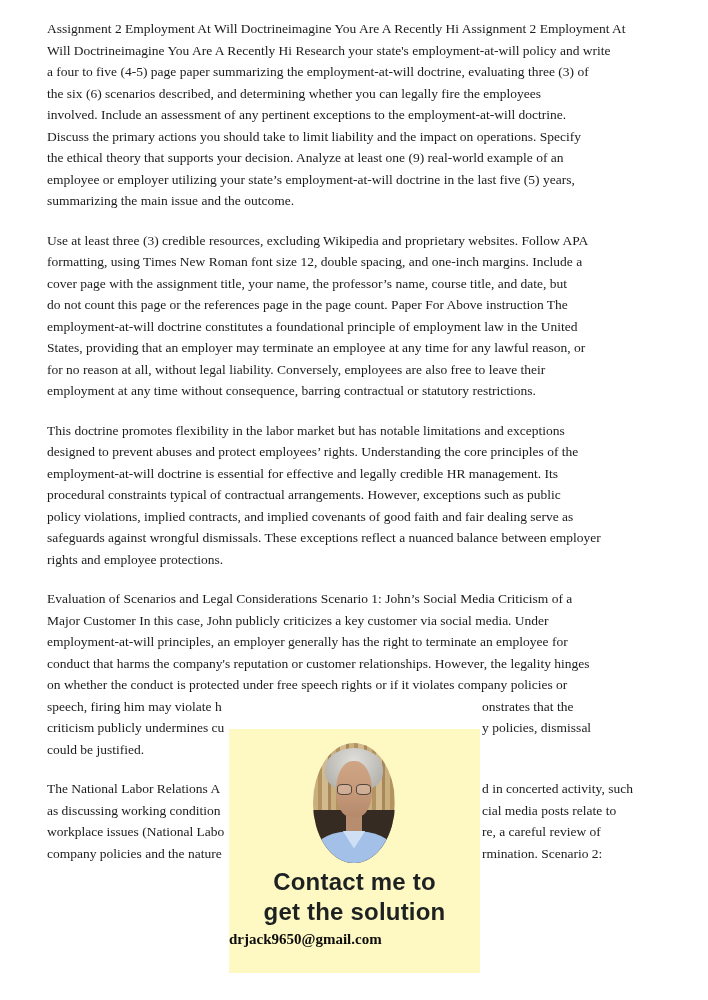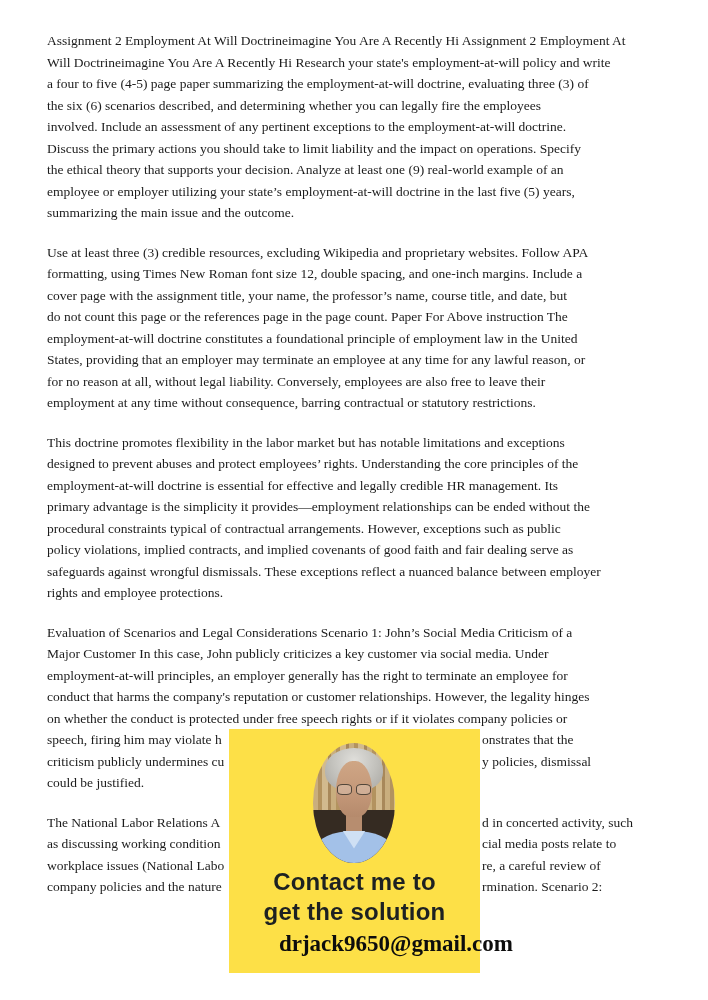--- a/index.html
+++ b/index.html
@@ -1,34 +1,34 @@
 <!DOCTYPE html>
 <html><head>
 <meta charset="utf-8">
 <style>
   html,body{margin:0;padding:0;}
   body{background:#e9e9e9;font-family:"Liberation Serif",serif;}
   #page{position:relative;width:708px;height:1000px;background:#ffffff;overflow:hidden;margin:0 auto;}
-  #doc-text{position:absolute;left:47px;top:30px;width:620px;color:#1b1b1b;
+  #doc-text{position:absolute;left:47px;top:18px;width:620px;color:#1b1b1b;
             font-size:13.5px;line-height:21.5px;}
   .para + .para{margin-top:18px;}
   .line{white-space:pre;position:relative;height:21.5px;}
   .frag-right{position:absolute;left:435px;top:0;white-space:pre;}
 
   
   #overlay-card{position:absolute;left:229px;top:729px;width:251px;height:244px;
                 background:#4ae0e6;z-index:5;}
   .card-line{position:absolute;left:0;width:100%;text-align:center;
              font-family:"Liberation Sans",sans-serif;font-weight:700;
              font-size:24px;line-height:28px;color:#1d2122;letter-spacing:.2px;}
   #card-line1{top:139px;}
   #card-line2{top:169px;}
-  #card-email{position:absolute;top:202px;left:0;width:100%;text-align:right;
+  #card-email{position:absolute;top:202px;left:0;width:100%;text-align:left;
               font-family:"Liberation Serif",serif;font-weight:700;
-              font-size:23px;color:#0d0d0d;margin-left:33px;}
+              font-size:15px;color:#0d0d0d;}
 
   
   #avatar{position:absolute;left:84px;top:14px;width:82px;height:120px;border-radius:50%;
           overflow:hidden;
           background:repeating-linear-gradient(90deg,#c9ae7e 0 5px,#b3935f 5px 9px,#d2ba8e 9px 15px,#a8885a 15px 18px);}
   #avatar div{position:absolute;}
   .av-dark{left:0;top:56%;width:100%;height:44%;background:#352b22;}
   .av-neck{left:40%;top:58%;width:20%;height:18%;background:#b78d6f;}
   .av-shirt{left:4%;top:73%;width:92%;height:29%;background:#a3c1e8;border-radius:50% 50% 0 0;}
   .av-collar{left:36%;top:73%;width:28%;height:15%;background:#cfe0f4;
@@ -67,21 +67,20 @@
         <div class="line">do not count this page or the references page in the page count. Paper For Above instruction The</div>
         <div class="line">employment-at-will doctrine constitutes a foundational principle of employment law in the United</div>
         <div class="line">States, providing that an employer may terminate an employee at any time for any lawful reason, or</div>
         <div class="line">for no reason at all, without legal liability. Conversely, employees are also free to leave their</div>
         <div class="line">employment at any time without consequence, barring contractual or statutory restrictions.</div>
       </div>
       <div class="para">
         <div class="line">This doctrine promotes flexibility in the labor market but has notable limitations and exceptions</div>
         <div class="line">designed to prevent abuses and protect employees’ rights. Understanding the core principles of the</div>
         <div class="line">employment-at-will doctrine is essential for effective and legally credible HR management. Its</div>
-        <div class="line">primary advantage is the simplicity it provides—employment relationships can be ended without the</div>
         <div class="line">procedural constraints typical of contractual arrangements. However, exceptions such as public</div>
         <div class="line">policy violations, implied contracts, and implied covenants of good faith and fair dealing serve as</div>
         <div class="line">safeguards against wrongful dismissals. These exceptions reflect a nuanced balance between employer</div>
         <div class="line">rights and employee protections.</div>
       </div>
       <div class="para">
         <div class="line">Evaluation of Scenarios and Legal Considerations Scenario 1: John’s Social Media Criticism of a</div>
         <div class="line">Major Customer In this case, John publicly criticizes a key customer via social media. Under</div>
         <div class="line">employment-at-will principles, an employer generally has the right to terminate an employee for</div>
         <div class="line">conduct that harms the company's reputation or customer relationships. However, the legality hinges</div>
@@ -91,21 +90,21 @@
         <div class="line">could be justified.</div>
       </div>
       <div class="para">
         <div class="line"><span>The National Labor Relations A</span><span class="frag-right">d in concerted activity, such</span></div>
         <div class="line"><span>as discussing working condition</span><span class="frag-right">cial media posts relate to</span></div>
         <div class="line"><span>workplace issues (National Labo</span><span class="frag-right">re, a careful review of</span></div>
         <div class="line"><span>company policies and the nature</span><span class="frag-right">rmination. Scenario 2:</span></div>
       </div>
     </div>
 
-  <div id="overlay-card" style="background: #fde047;">
+  <div id="overlay-card" style="background: #fef9c3;">
     <div id="avatar">
       <div class="av-dark"></div>
       <div class="av-neck"></div>
       <div class="av-shirt"></div>
       <div class="av-collar"></div>
       <div class="av-hair"></div>
       <div class="av-face"></div>
       <div class="av-glasses">
         <div class="av-lens"></div>
         <div class="av-lens"></div>

